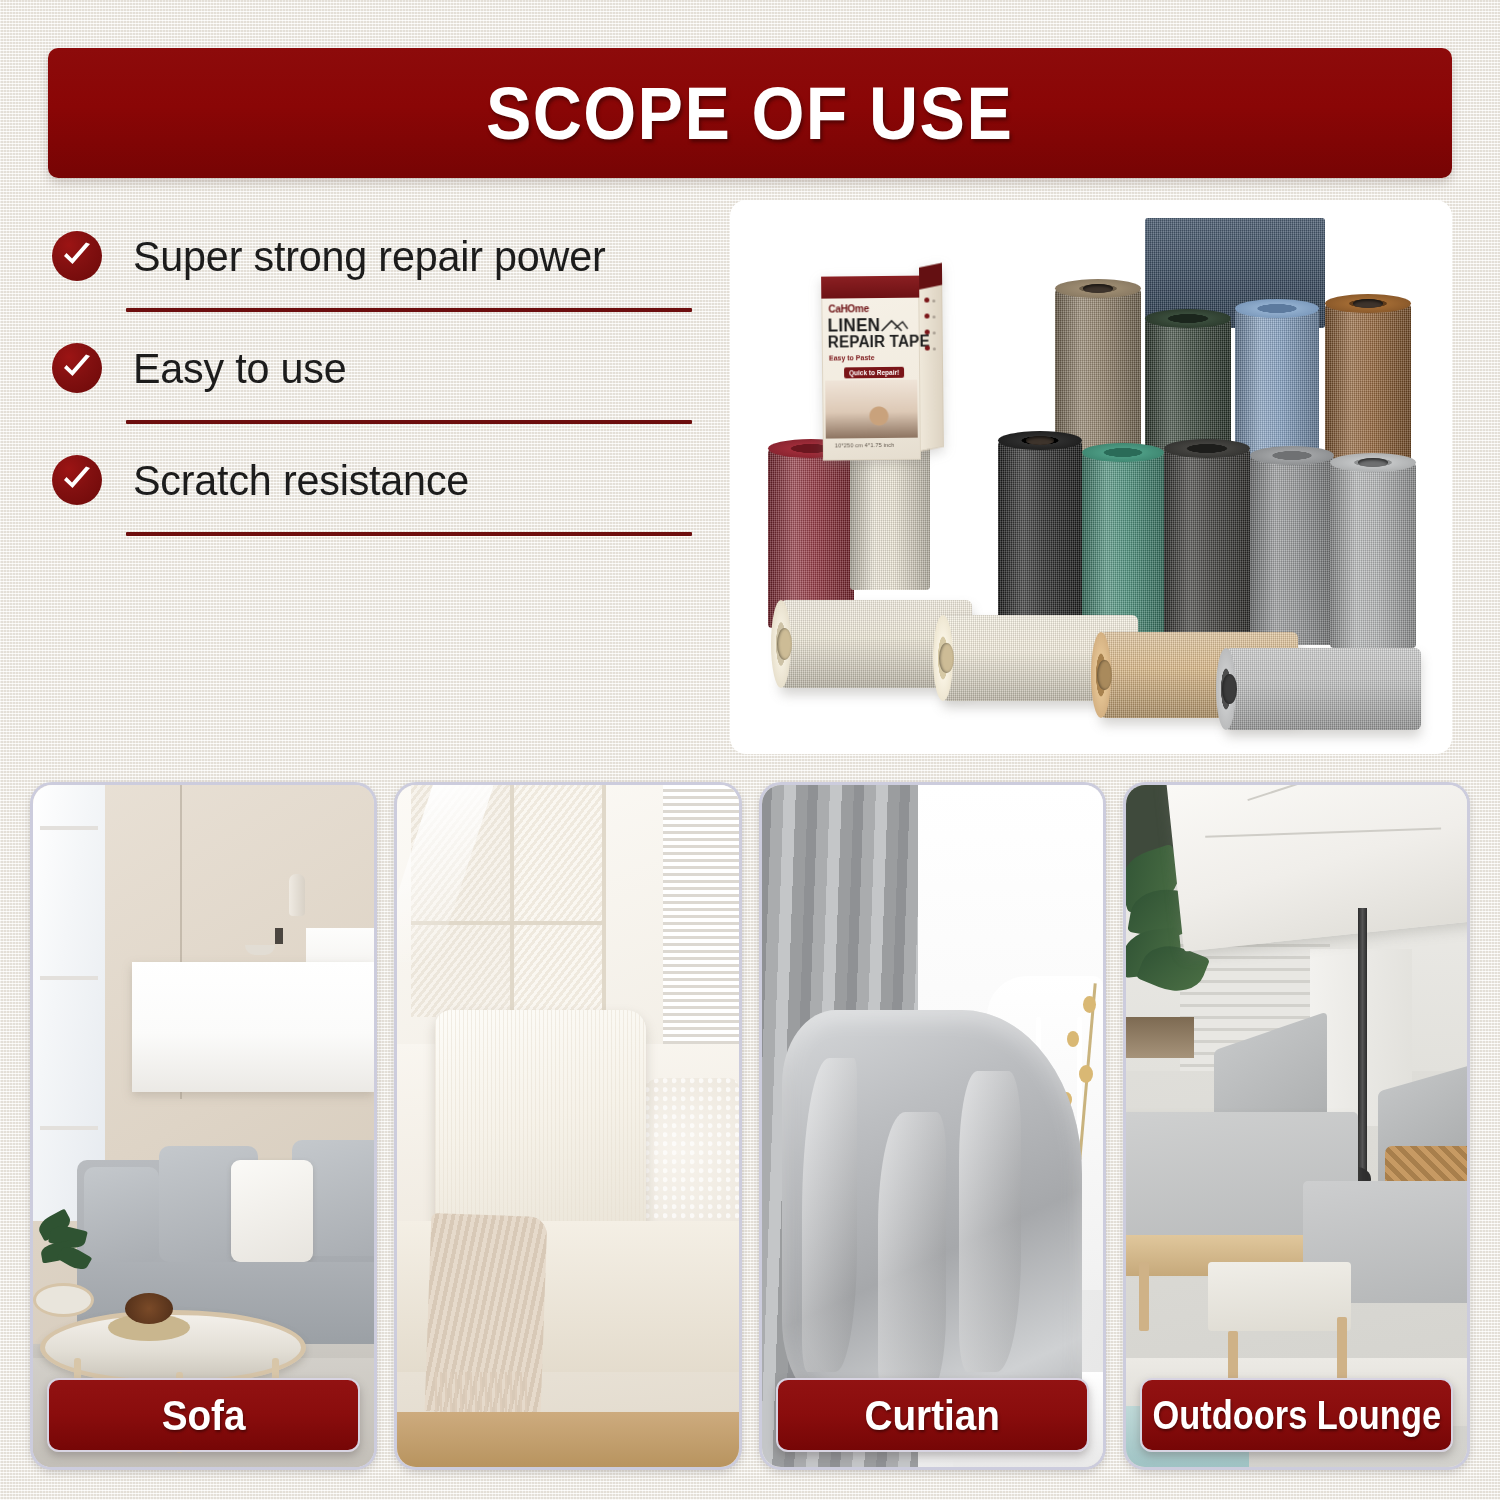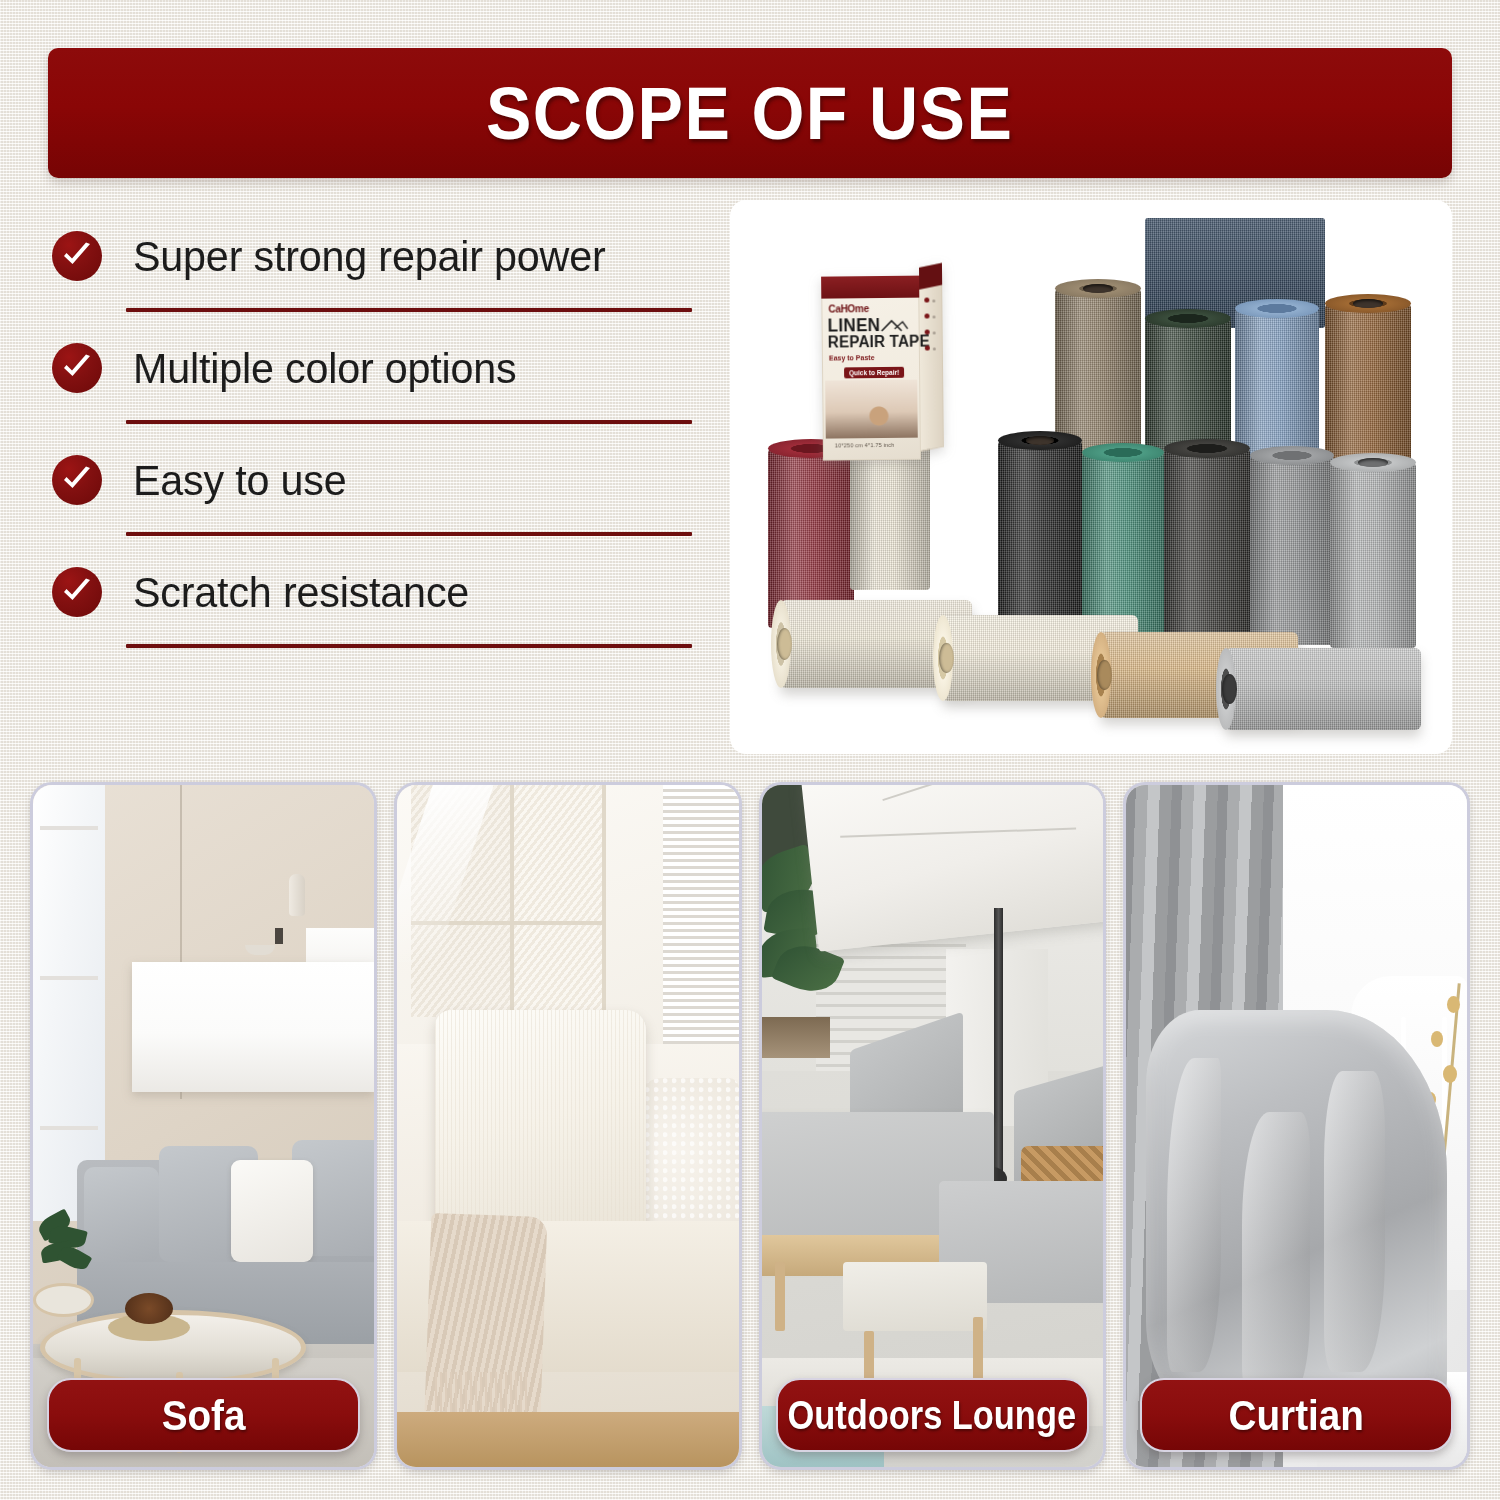--- a/index.html
+++ b/index.html
@@ -250,21 +250,21 @@
     box-shadow: 0 3px 7px rgba(130,125,125,.28);
     background: #e8e4dc;
   }
   .photo-art { position: absolute; inset: 0; overflow: hidden; }
 
   .card-label {
     position: absolute;
     left: 14px; right: 14px; bottom: 15px;
     height: 74px;
     background: linear-gradient(180deg, #921212 0%, #8a0d0d 48%, #760606 100%);
-    border-radius: 24px;
+    border-radius: 12px;
     border: 2px solid #d8d4e2;
     box-shadow: 0 4px 8px rgba(90,80,80,.35);
     display: flex; align-items: center; justify-content: center;
     z-index: 5;
   }
   .card-label span {
     color: #fff;
     font-size: 43px;
     font-weight: bold;
     transform: scaleX(.9);
@@ -433,29 +433,20 @@
   <div class="feature-row">
     <div class="check-badge">
       <svg width="32" height="28" viewBox="0 0 32 28">
           <path d="M3 14 L11.5 22 L29 2 L25 0.5 L11 16.5 L5.5 11 Z" fill="#ffffff"></path>
         </svg>
     </div>
     <div class="feature-label">Super strong repair power</div>
     <div class="feature-divider"></div>
   </div>
 
-  <div class="feature-row">
-    <div class="check-badge">
-      <svg width="32" height="28" viewBox="0 0 32 28">
-          <path d="M3 14 L11.5 22 L29 2 L25 0.5 L11 16.5 L5.5 11 Z" fill="#ffffff"></path>
-        </svg>
-    </div>
-    <div class="feature-label">Multiple color options</div>
-    <div class="feature-divider"></div>
-  </div>
 
 
   <div class="feature-row">
     <div class="check-badge">
       <svg width="32" height="28" viewBox="0 0 32 28">
           <path d="M3 14 L11.5 22 L29 2 L25 0.5 L11 16.5 L5.5 11 Z" fill="#ffffff"></path>
         </svg>
     </div>
     <div class="feature-label">Easy to use</div>
     <div class="feature-divider"></div>
@@ -635,59 +626,20 @@
       <div class="pw-pillow"></div>
       <div class="pw-seat"></div>
       <div class="pw-throw"></div>
       <div class="pw-fringe"></div>
       <div class="pw-floor"></div>
     </div>
   </div>
 
   <div class="photo-card">
     <div class="photo-art">
-      <div class="ol-bg"></div>
-      <div class="ol-wall"></div>
-      <div class="ol-dark"></div>
-      <div class="ol-steps"></div>
-      <div class="ol-pillar"></div>
-      <div class="ol-plant">
-        <div class="ol-leaf" style="left:-8%; top:6%;  width:70%; height:26%; transform:rotate(-18deg);"></div>
-        <div class="ol-leaf" style="left:6%;  top:24%; width:78%; height:24%; transform:rotate(10deg);"></div>
-        <div class="ol-leaf" style="left:-4%; top:44%; width:66%; height:22%; transform:rotate(-6deg);"></div>
-        <div class="ol-leaf" style="left:18%; top:52%; width:70%; height:22%; transform:rotate(22deg);"></div>
-      </div>
-      <div class="ol-soil"></div>
-      <div class="ol-umb">
-        <div class="ol-rib" style="left:10%; top:36%; width:72%; transform:rotate(4deg);"></div>
-        <div class="ol-rib" style="left:24%; top:18%; width:58%; transform:rotate(-12deg);"></div>
-      </div>
-      <div class="ol-pole"></div>
-      <div class="ol-base"></div>
-      <div class="ol-slab"></div>
-      <div class="ol-back1"></div>
-      <div class="ol-lounge1"></div>
-      <div class="ol-frame1"></div>
-      <div class="ol-leg" style="left:4%;  top:70%; width:10px; height:10%;"></div>
-      <div class="ol-leg" style="left:42%; top:70%; width:10px; height:10%;"></div>
-      <div class="ol-back2"></div>
-      <div class="ol-pillow2"></div>
-      <div class="ol-lounge2"></div>
-      <div class="ol-cush2"></div>
-      <div class="ol-leg" style="left:30%; top:80%; width:10px; height:9%;"></div>
-      <div class="ol-leg" style="left:62%; top:78%; width:10px; height:10%;"></div>
-      <div class="ol-pool"></div>
-    </div>
-    <div class="card-label wide">
-      <span>Outdoors Lounge</span>
-    </div>
-  </div>
-
-  <div class="photo-card">
-    <div class="photo-art">
       <div class="ct-bg"></div>
       <div class="ct-sheer"></div>
       <div class="ct-drape"></div>
       <div class="ct-chair"></div>
       <div class="ct-slat" style="right:6%; top:34%; width:5px; height:38%;"></div>
       <div class="ct-slat" style="right:18%; top:34%; width:5px; height:38%;"></div>
       <div class="ct-stem"></div>
       <div class="ct-leafy" style="right:2%;  top:31%; width:13px; height:17px;"></div>
       <div class="ct-leafy" style="right:7%;  top:36%; width:12px; height:16px;"></div>
       <div class="ct-leafy" style="right:3%;  top:41%; width:14px; height:18px;"></div>
@@ -696,13 +648,52 @@
       <div class="ct-cloth"></div>
       <div class="ct-fold" style="left:12%; top:40%; width:16%; height:46%; border-radius:50% 6% 40% 10%;"></div>
       <div class="ct-fold" style="left:34%; top:48%; width:20%; height:42%; border-radius:40% 14% 30% 12%;"></div>
       <div class="ct-fold" style="left:58%; top:42%; width:18%; height:44%; border-radius:30% 20% 40% 14%;"></div>
     </div>
     <div class="card-label">
       <span>Curtian</span>
     </div>
   </div>
 
+  <div class="photo-card">
+    <div class="photo-art">
+      <div class="ol-bg"></div>
+      <div class="ol-wall"></div>
+      <div class="ol-dark"></div>
+      <div class="ol-steps"></div>
+      <div class="ol-pillar"></div>
+      <div class="ol-plant">
+        <div class="ol-leaf" style="left:-8%; top:6%;  width:70%; height:26%; transform:rotate(-18deg);"></div>
+        <div class="ol-leaf" style="left:6%;  top:24%; width:78%; height:24%; transform:rotate(10deg);"></div>
+        <div class="ol-leaf" style="left:-4%; top:44%; width:66%; height:22%; transform:rotate(-6deg);"></div>
+        <div class="ol-leaf" style="left:18%; top:52%; width:70%; height:22%; transform:rotate(22deg);"></div>
+      </div>
+      <div class="ol-soil"></div>
+      <div class="ol-umb">
+        <div class="ol-rib" style="left:10%; top:36%; width:72%; transform:rotate(4deg);"></div>
+        <div class="ol-rib" style="left:24%; top:18%; width:58%; transform:rotate(-12deg);"></div>
+      </div>
+      <div class="ol-pole"></div>
+      <div class="ol-base"></div>
+      <div class="ol-slab"></div>
+      <div class="ol-back1"></div>
+      <div class="ol-lounge1"></div>
+      <div class="ol-frame1"></div>
+      <div class="ol-leg" style="left:4%;  top:70%; width:10px; height:10%;"></div>
+      <div class="ol-leg" style="left:42%; top:70%; width:10px; height:10%;"></div>
+      <div class="ol-back2"></div>
+      <div class="ol-pillow2"></div>
+      <div class="ol-lounge2"></div>
+      <div class="ol-cush2"></div>
+      <div class="ol-leg" style="left:30%; top:80%; width:10px; height:9%;"></div>
+      <div class="ol-leg" style="left:62%; top:78%; width:10px; height:10%;"></div>
+      <div class="ol-pool"></div>
+    </div>
+    <div class="card-label wide">
+      <span>Outdoors Lounge</span>
+    </div>
+  </div>
+
 </div>
 
 </body></html>

